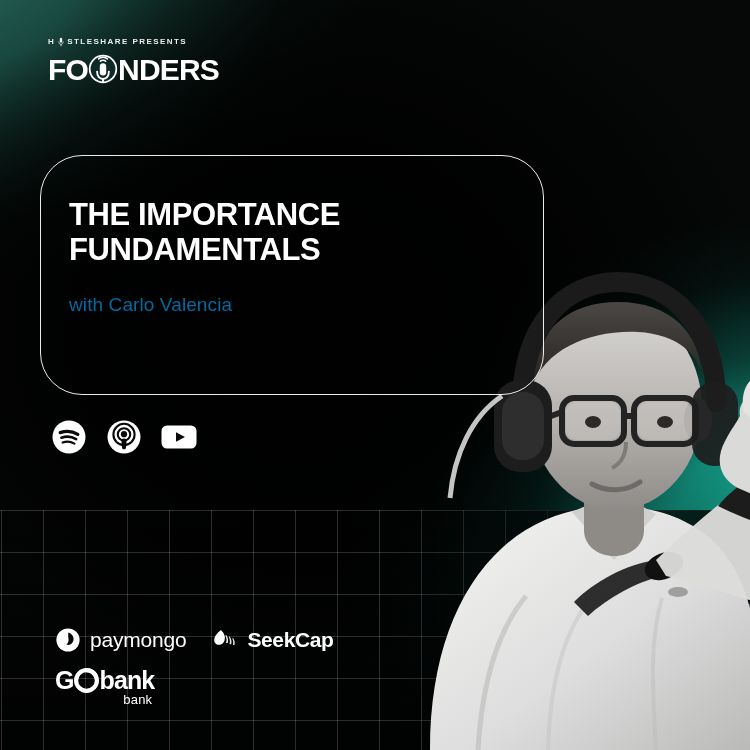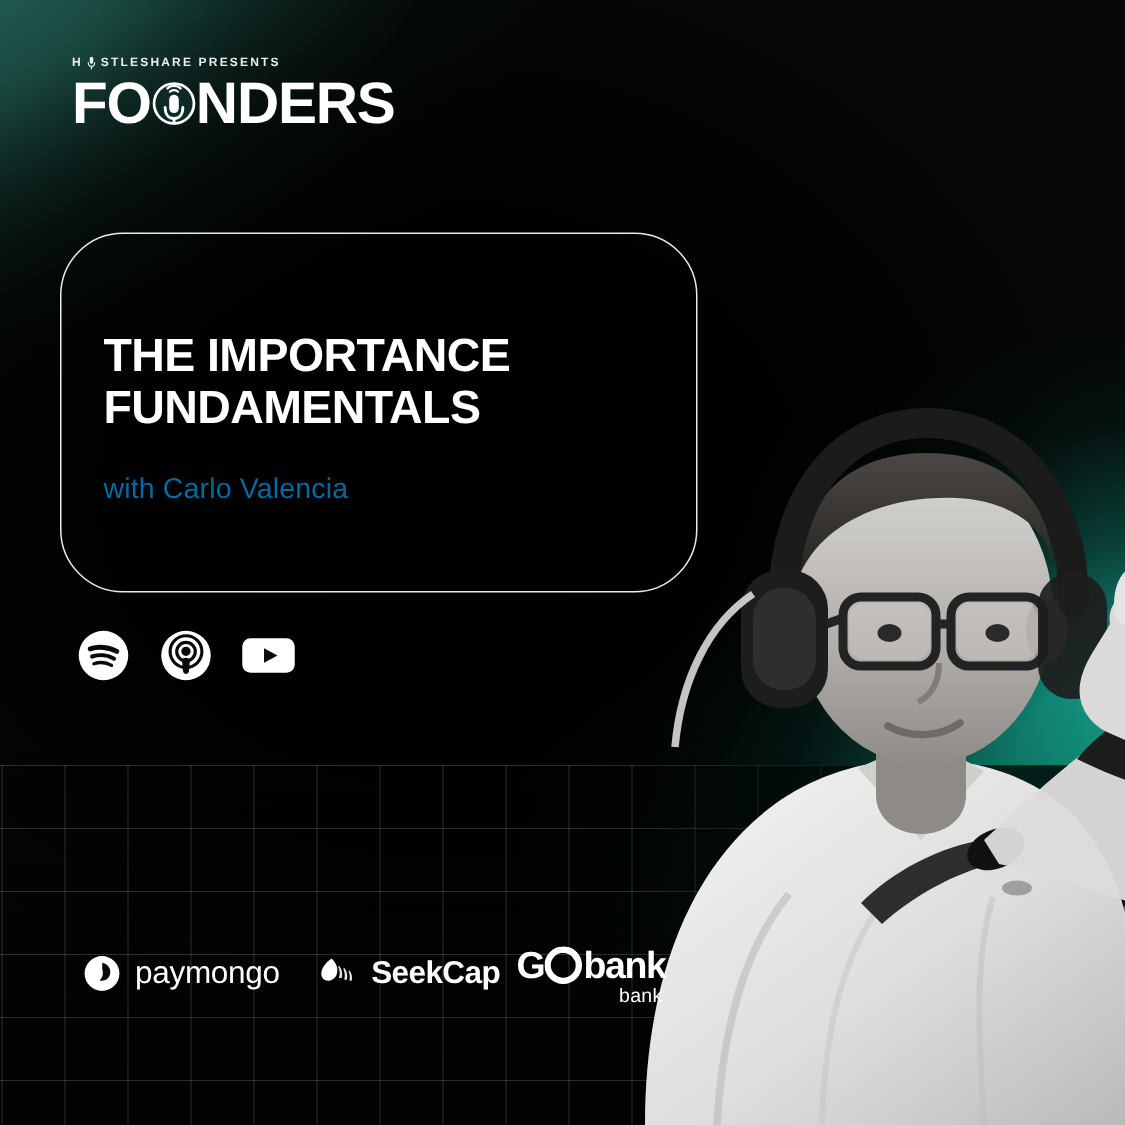--- a/index.html
+++ b/index.html
@@ -58,56 +58,56 @@
 
   
   .header { position:absolute; left:48px; top:36px; z-index:6; }
   .presents {
     display:flex; align-items:center; gap:3px;
     font-size:8px; font-weight:700; letter-spacing:1.45px;
     color:#e9efee; white-space:nowrap; margin-bottom:5px;
   }
   .presents .mic-small { display:inline-block; width:6px; height:10px; position:relative; top:1px; }
   .wordmark {
-    font-size:39px; font-weight:700; line-height:0.92;
+    font-size:30px; font-weight:700; line-height:0.92;
     letter-spacing:-0.8px; color:#ffffff;
     font-family:"Liberation Sans", sans-serif;
   }
   .wm-line { display:flex; align-items:center; }
   .wm-mic { display:inline-block; width:30px; height:38px; position:relative; top:-1px; }
 
   
   .title-card {
     position:absolute; left:40px; top:155px;
-    width:425px; height:240px;
+    width:504px; height:240px;
     border:1.6px solid rgba(255,255,255,0.92);
     border-radius:42px;
     z-index:5;
-    padding:64px 0 0 28px;
+    padding:42px 0 0 28px;
   }
   .ep-title {
     font-size:31px; font-weight:700; line-height:1.115;
     letter-spacing:-0.4px; color:#ffffff; text-transform:uppercase;
   }
   .ep-host {
     margin-top:27px;
     font-size:19px; font-weight:400; color:#0369a1; letter-spacing:0.1px;
   }
 
   
   .platforms {
     position:absolute; left:50px; top:418px;
     display:flex; align-items:center; gap:17px; z-index:6;
   }
   .plat { width:38px; height:38px; display:block; }
 
   
   .sponsors {
     position:absolute; left:55px; top:627px; z-index:7;
-    display:flex; flex-direction:row; gap:11px;
+    display:flex; flex-direction:column; gap:11px;
   }
   .sp-row { display:flex; align-items:center; }
   .sp-item { display:flex; align-items:center; }
   .sp-gap-a { margin-left:26px; }
   .sp-gap-b { margin-left:22px; }
   .sp-text { color:#fff; }
 
   .sp-paymongo-text {
     font-size:21px; font-weight:400; letter-spacing:-0.2px; margin-left:9px;
   }

